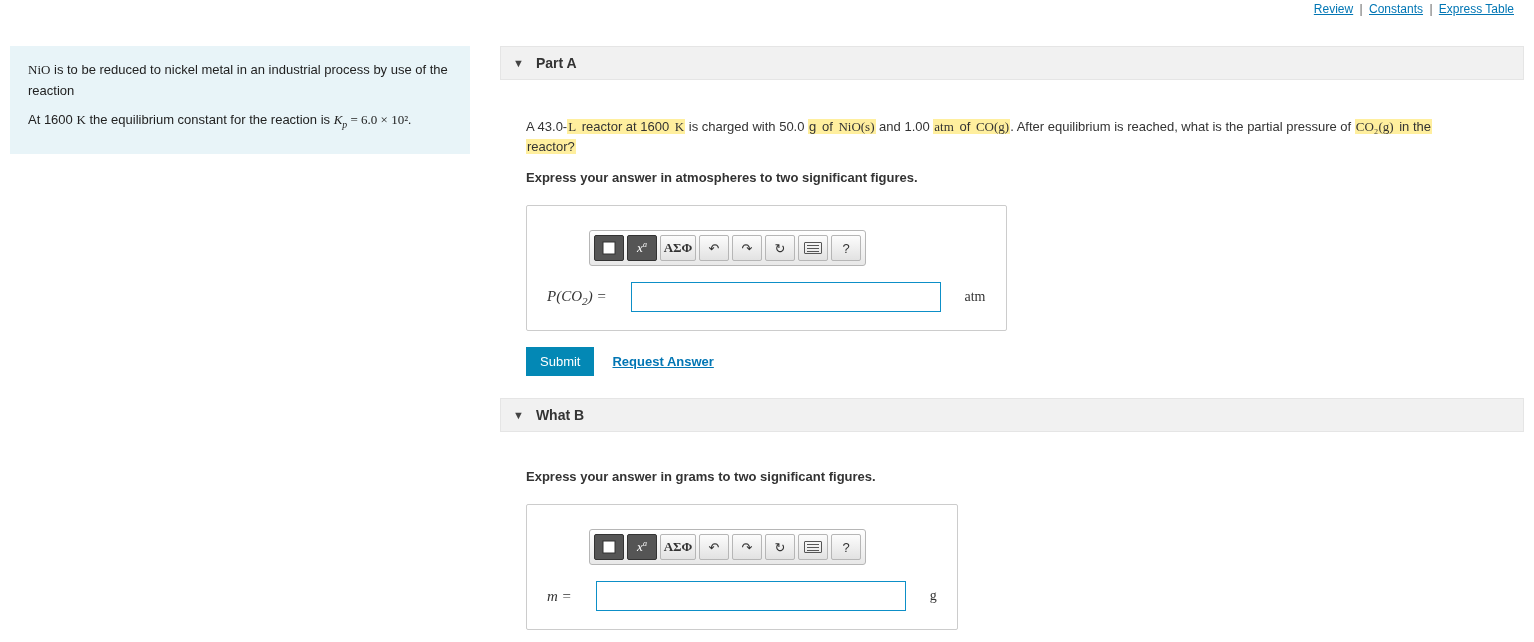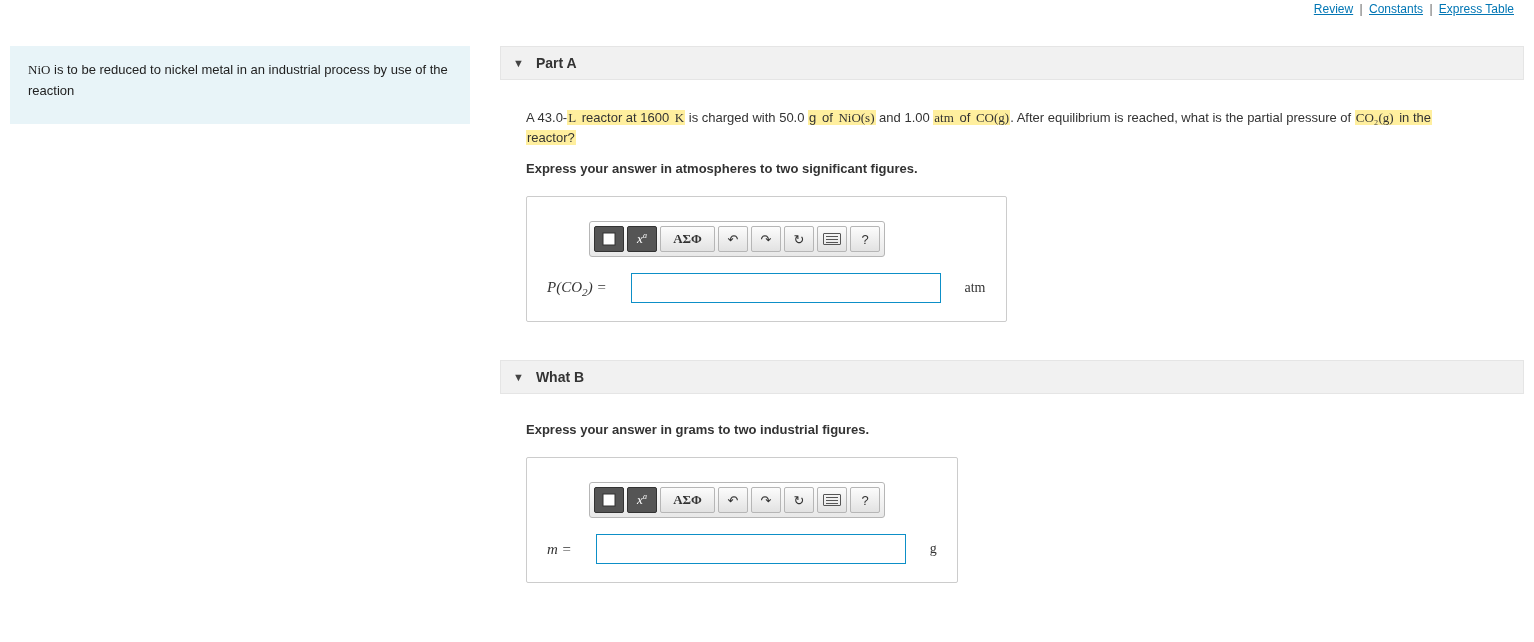--- a/index.html
+++ b/index.html
@@ -10,29 +10,29 @@
   .layout { display: grid; grid-template-columns: 460px 1fr; gap: 30px; padding: 30px 10px 10px 10px; }
   .intro-box { background: #e8f4f8; padding: 14px 18px; line-height: 1.6; color: #222; }
   .intro-box p { margin-bottom: 8px; }
   .serif { font-family: 'Times New Roman', serif; }
   .ital { font-style: italic; }
   sub { font-size: 0.75em; vertical-align: sub; }
   .right-col { }
   .part { margin-bottom: 22px; }
   .part-header { background: #f1f1f1; border: 1px solid #e5e5e5; padding: 8px 12px; display: flex; align-items: center; gap: 12px; font-weight: bold; font-size: 14px; }
   .part-header .caret { color: #444; font-size: 11px; }
-  .part-body { padding: 28px 26px 0px 26px; }
+  .part-body { padding: 37px 26px 0px 26px; }
   .question-text { margin-bottom: 14px; line-height: 1.5; }
   .hl { background: #ffef9e; padding: 0 1px; }
   .express { font-weight: bold; margin-bottom: 20px; }
   .answer-box { border: 1px solid #ccc; border-radius: 2px; padding: 24px 20px 18px 20px; display: inline-block; min-width: 420px; margin-bottom: 16px; }
   .toolbar { display: inline-flex; border: 1px solid #b6b6b6; border-radius: 3px; background: linear-gradient(#fff,#e8e8e8); padding: 4px; gap: 3px; margin-bottom: 16px; margin-left: 42px; }
   .tool-btn { width: 30px; height: 26px; border: 1px solid #b6b6b6; border-radius: 2px; background: linear-gradient(#fcfcfc,#e2e2e2); display: flex; align-items: center; justify-content: center; font-size: 13px; cursor: pointer; color: #333; }
   .tool-btn.dark { background: #555; color: #fff; border-color: #333; }
-  .tool-btn.greek { font-family: 'Times New Roman', serif; font-weight: bold; width: 55px; }
+  .tool-btn.greek { font-family: 'Times New Roman', serif; font-weight: bold; width: 36px; }
   .entry-row { display: flex; align-items: center; gap: 24px; }
   .entry-label { font-family: 'Times New Roman', serif; font-style: italic; font-size: 15px; white-space: nowrap; }
   .entry-input { border: 1.5px solid #0d8fc7; background: #fff; height: 30px; width: 310px; }
   .entry-unit { font-family: 'Times New Roman', serif; font-size: 14px; }
   .submit-row { display: flex; align-items: center; gap: 18px; }
   .submit-btn { background: #0388b5; color: #fff; border: none; padding: 7px 14px; font-size: 13px; cursor: pointer; }
   .request-link { color: #0276b4; text-decoration: underline; font-weight: bold; font-size: 13px; cursor: pointer; }
   .kbd-icon { width: 18px; height: 12px; border: 1px solid #555; border-radius: 1px; position: relative; }
   .kbd-icon::before { content:''; position:absolute; top:2px; left:2px; right:2px; height:1px; background:#555; box-shadow: 0 3px 0 #555, 0 6px 0 #555; }
 </style>
@@ -45,20 +45,24 @@
   <span>Constants</span>
   <span class="sep">|</span>
   <span>Express Table</span>
 </div>
 
 <div class="layout">
   <div>
     <div class="intro-box">
       <p>
         <span class="serif">NiO</span><span> is to be reduced to nickel metal in an industrial process by use of the reaction</span>
+      </p>
+      <p>
+        <span>At 1600 </span><span class="serif">K</span><span> the equilibrium constant for the reaction is </span>
+        <span class="serif ital"><span>K</span><sub>p</sub></span><span class="serif"> = 6.0 × 10².</span>
       </p>
     </div>
   </div>
 
   <div class="right-col" id="parts-container">
 
   <div class="part">
         <div class="part-header">
           <span class="caret">▼</span>
           <span>Part A</span>
@@ -78,28 +82,31 @@
               <div class="tool-btn">↷</div>
               <div class="tool-btn">↻</div>
               <div class="tool-btn">
                 <span class="kbd-icon"></span>
               </div>
               <div class="tool-btn">?</div>
             </div><div class="entry-row">
               <span class="entry-label"><span class="ital">P</span>(CO<sub>2</sub>) =</span>
               <div class="entry-input"></div>
               <span class="entry-unit">atm</span>
-            </div></div></div>
+            </div></div><div class="submit-row">
+            <button class="submit-btn">Submit</button>
+            <span class="request-link">Request Answer</span>
+          </div></div>
       </div>
       <div class="part">
         <div class="part-header">
           <span class="caret">▼</span>
           <span>What B</span>
         </div>
-        <div class="part-body"><p class="express">Express your answer in grams to two industrial figures.</p><div class="answer-box"><div class="toolbar">
+        <div class="part-body"><p class="express">Express your answer in grams to two significant figures.</p><div class="answer-box"><div class="toolbar">
               <div class="tool-btn dark">
                 <svg width="14" height="14">
                   <rect x="1" y="1" width="12" height="12" fill="#fff"></rect>
                   <rect x="1" y="1" width="12" height="12" fill="none" stroke="#333" stroke-width="1"></rect>
                 </svg>
               </div>
               <div class="tool-btn dark">
                 <span style="font-family:Times New Roman,serif;font-style:italic;">x<sup style="font-size:8px">a</sup></span>
               </div>
               <div class="tool-btn greek">ΑΣΦ</div>

